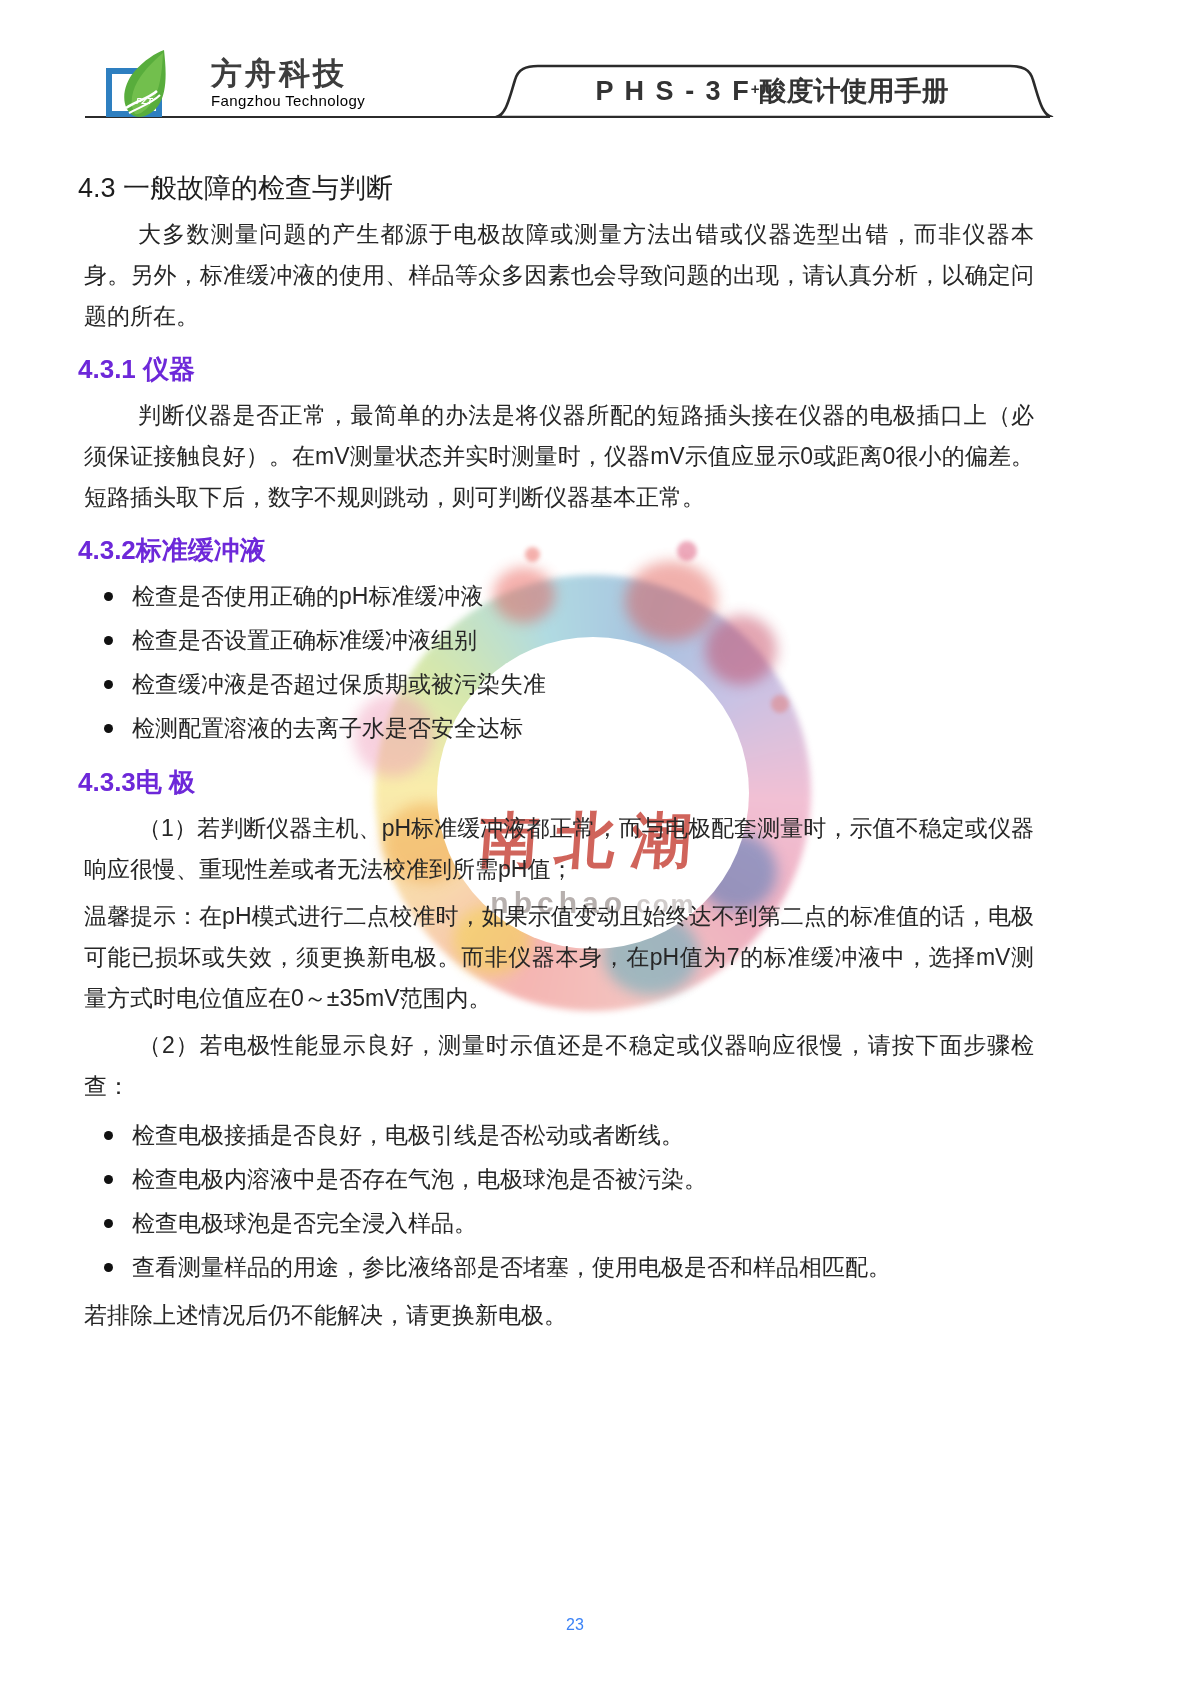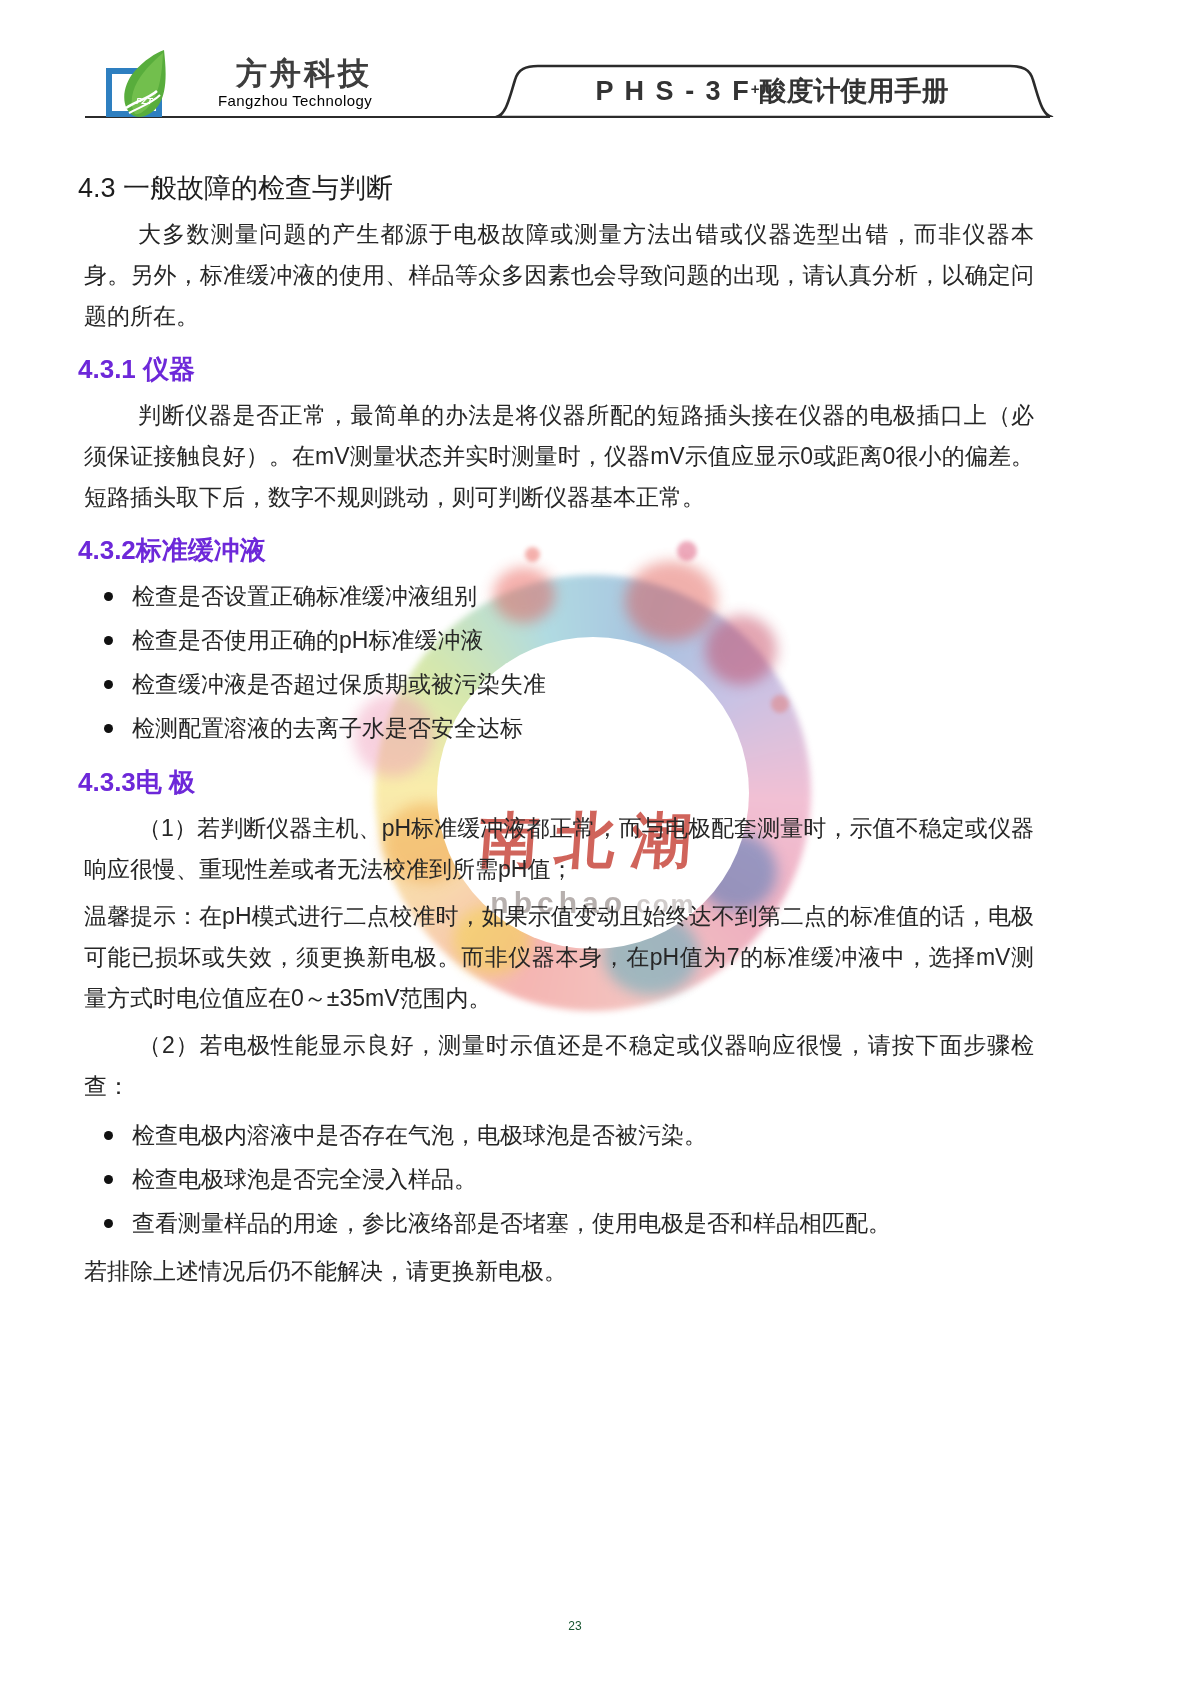--- a/index.html
+++ b/index.html
@@ -38,21 +38,21 @@
     font-size:60px; font-weight:bold; color:#c4392e; opacity:.78;
     letter-spacing:16px; transform:skewX(-4deg);
   }
   .wm-domain { margin-top:4px; font-size:30px; font-weight:bold; color:#aba3a1; opacity:.85; letter-spacing:5px; }
   .wm-tld { font-size:26px; font-weight:bold; color:#c9c4c2; letter-spacing:2px; }
 
   
   .header-rule { position:absolute; left:85px; width:965px; top:116px; border-top:2.5px solid #2b2b2b; z-index:2; }
   .logo { position:absolute; left:104px; top:50px; display:flex; align-items:flex-start; z-index:3; }
   .logo-mark { width:100px; height:68px; }
-  .logo-names { margin-left:14px; padding-top:8px;text-align:right; }
+  .logo-names { margin-left:7px; padding-top:8px; }
   .logo-cn { font-size:31px; font-weight:bold; color:#3d3d3d; letter-spacing:3px; line-height:32px; }
   .logo-en { font-size:15px; color:#000000; letter-spacing:.4px; margin-top:2px; }
   .title-tab { position:absolute; left:494px; top:63px; width:560px; height:54px; z-index:3; }
   .title-tab svg { position:absolute; left:0; top:0; }
   .title-text {
     position:absolute; left:0; right:4px; top:10px; text-align:center;
     font-size:27px; font-weight:600; color:#333333; white-space:nowrap;
   }
   .title-model { letter-spacing:2px; }
   .title-text sup { font-size:15px; vertical-align:6px; }
@@ -65,21 +65,21 @@
   .indent { text-indent:2.35em; }
   main ul { list-style:none; margin:2px 0 2px 0; padding:0; }
   main li { position:relative; padding-left:54px; line-height:44px; }
   main li::before {
     content:""; position:absolute; left:26px; top:18px;
     width:9px; height:9px; border-radius:50%; background:#111111;
   }
 
   
   footer { position:absolute; left:0; right:50px; top:1616px; text-align:center; z-index:1; }
-  .page-num { font-size:12px; color:#14532d; }
+  .page-num { font-size:16px; color:#3b82f6; }
 </style>
 </head>
 <body>
 
 <div class="page">
 
   <div class="watermark">
     <div class="wm-ring"></div>
     <div class="wm-blob b1"></div>
     <div class="wm-blob b2"></div>
@@ -127,31 +127,32 @@
 
   <main>
     <h1>4.3 一般故障的检查与判断</h1>
     <p class="indent">大多数测量问题的产生都源于电极故障或测量方法出错或仪器选型出错，而非仪器本身。另外，标准缓冲液的使用、样品等众多因素也会导致问题的出现，请认真分析，以确定问题的所在。</p>
 
     <h2>4.3.1 仪器</h2>
     <p class="indent">判断仪器是否正常，最简单的办法是将仪器所配的短路插头接在仪器的电极插口上（必须保证接触良好）。在mV测量状态并实时测量时，仪器mV示值应显示0或距离0很小的偏差。短路插头取下后，数字不规则跳动，则可判断仪器基本正常。</p>
 
     <h2>4.3.2标准缓冲液</h2>
     <ul>
+      <li><span>检查是否使用正确的pH标准缓冲液</span></li>
       <li><span>检查是否设置正确标准缓冲液组别</span></li>
-      <li><span>检查是否使用正确的pH标准缓冲液</span></li>
       <li><span>检查缓冲液是否超过保质期或被污染失准</span></li>
       <li><span>检测配置溶液的去离子水是否安全达标</span></li>
     </ul>
 
     <h2>4.3.3电 极</h2>
     <p class="indent">（1）若判断仪器主机、pH标准缓冲液都正常，而与电极配套测量时，示值不稳定或仪器响应很慢、重现性差或者无法校准到所需pH值；</p>
     <p>温馨提示：在pH模式进行二点校准时，如果示值变动且始终达不到第二点的标准值的话，电极可能已损坏或失效，须更换新电极。而非仪器本身，在pH值为7的标准缓冲液中，选择mV测量方式时电位值应在0～±35mV范围内。</p>
     <p class="indent">（2）若电极性能显示良好，测量时示值还是不稳定或仪器响应很慢，请按下面步骤检查：</p>
     <ul>
+      <li><span>检查电极接插是否良好，电极引线是否松动或者断线。</span></li>
       <li><span>检查电极内溶液中是否存在气泡，电极球泡是否被污染。</span></li>
       <li><span>检查电极球泡是否完全浸入样品。</span></li>
       <li><span>查看测量样品的用途，参比液络部是否堵塞，使用电极是否和样品相匹配。</span></li>
     </ul>
     <p>若排除上述情况后仍不能解决，请更换新电极。</p>
   </main>
 
   <footer>
     <span class="page-num">23</span>
   </footer>

